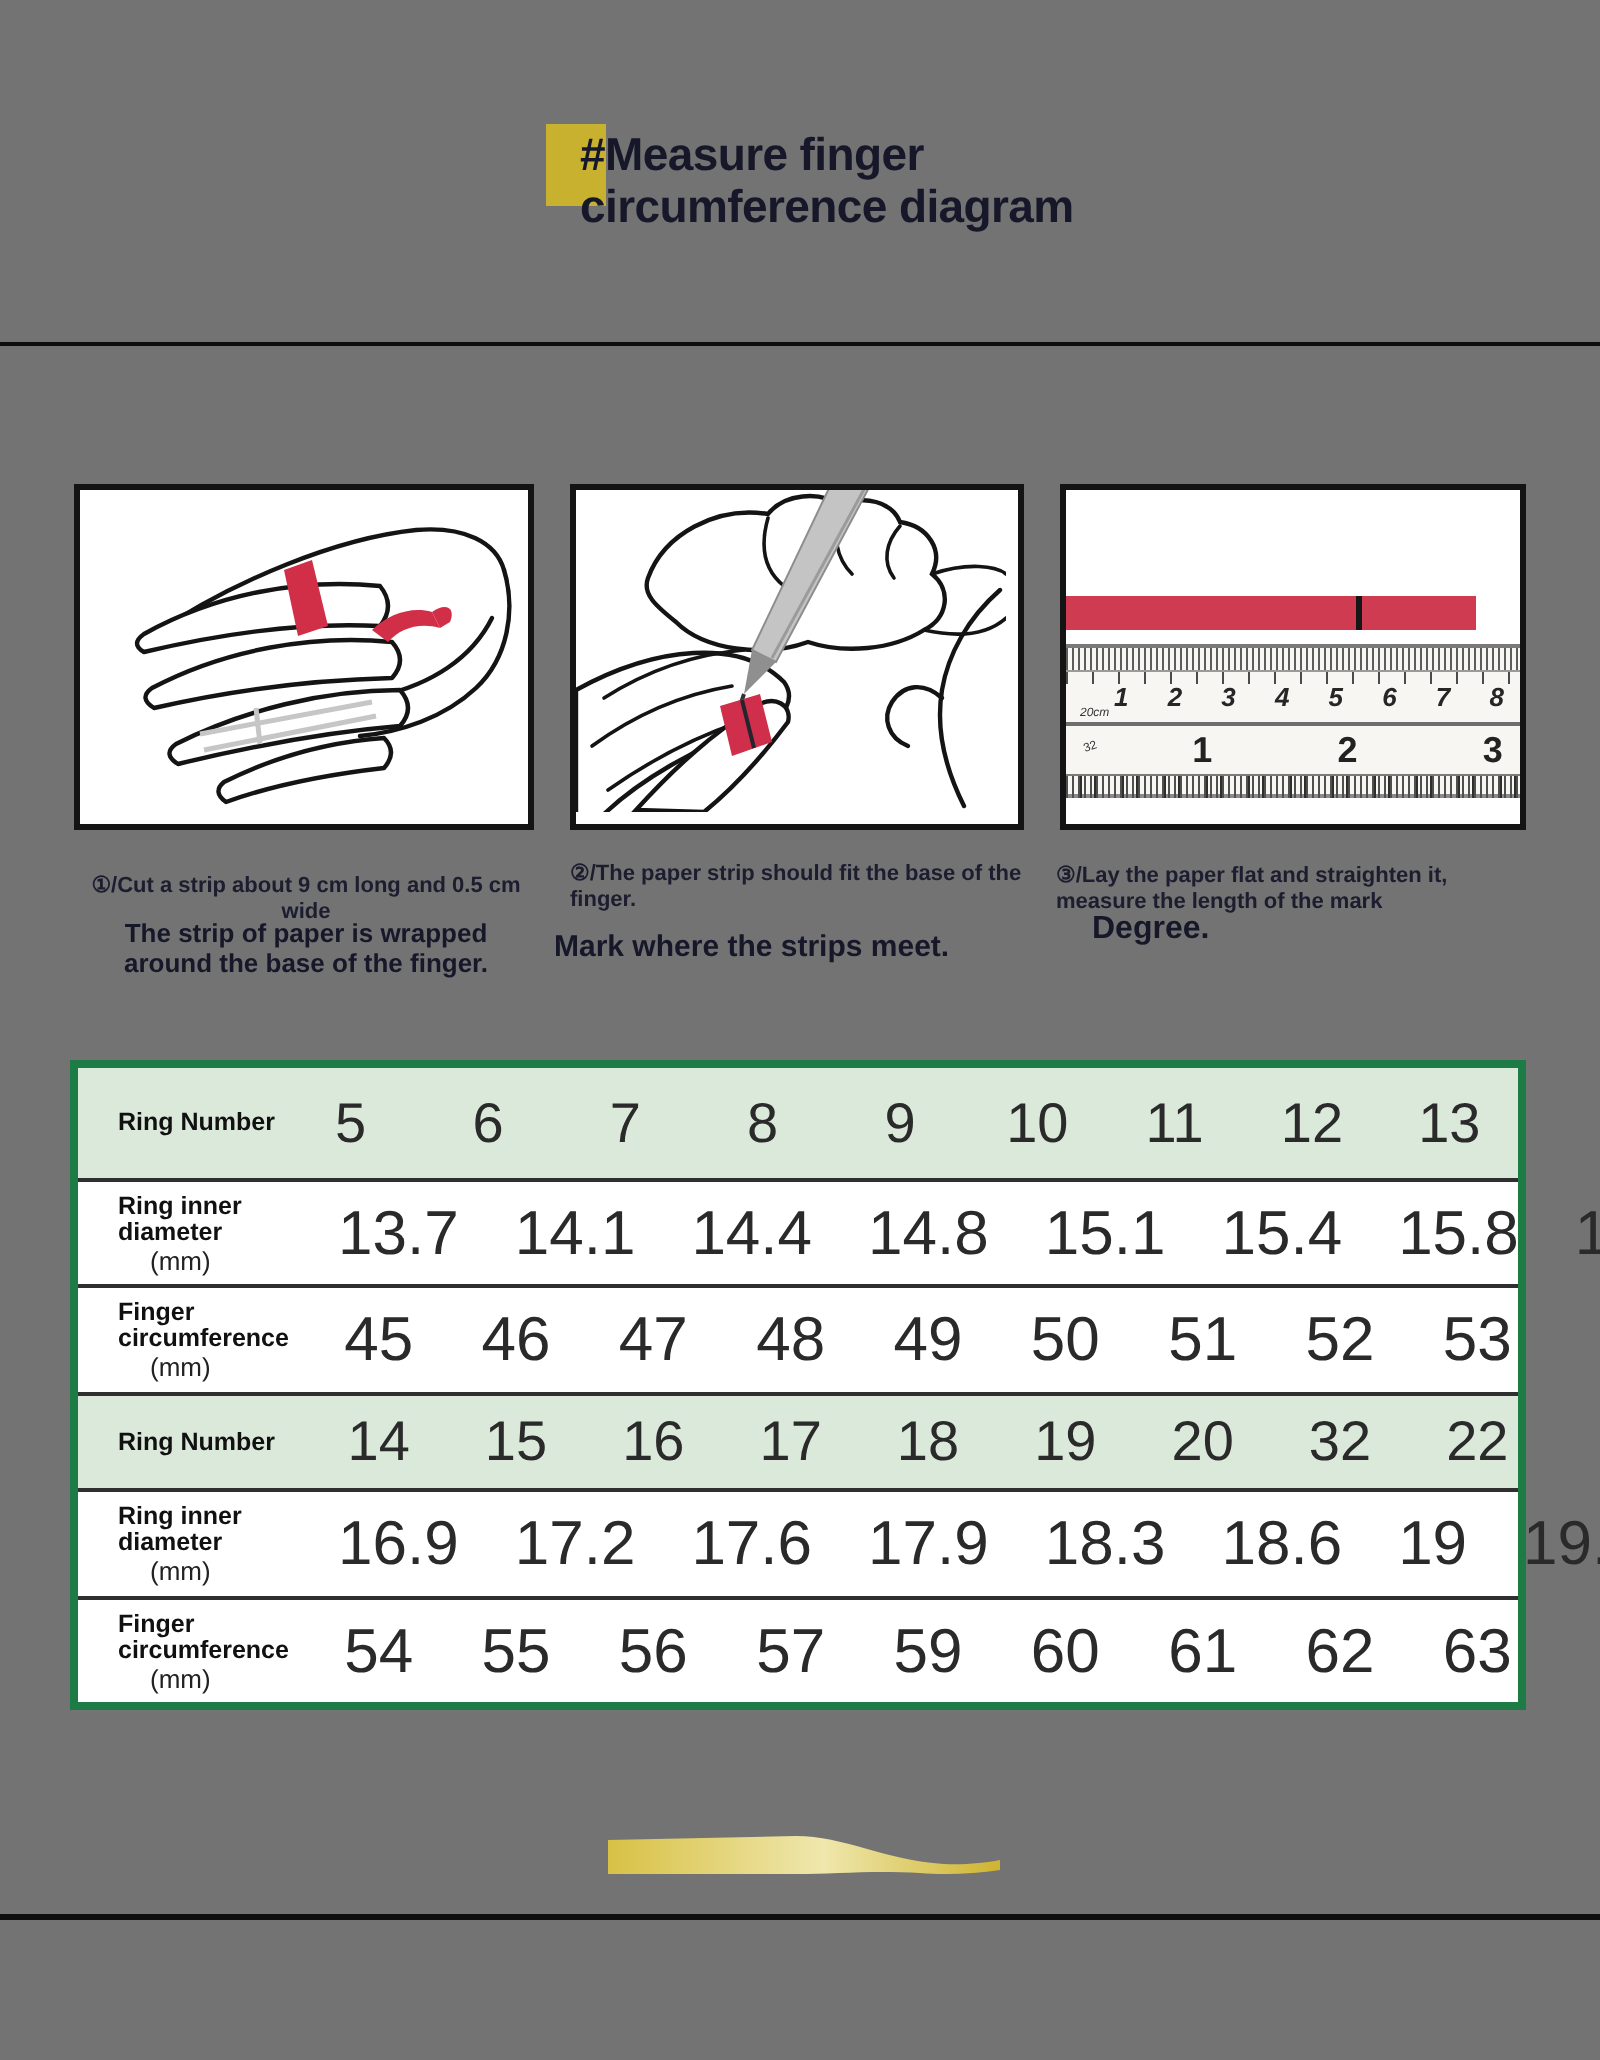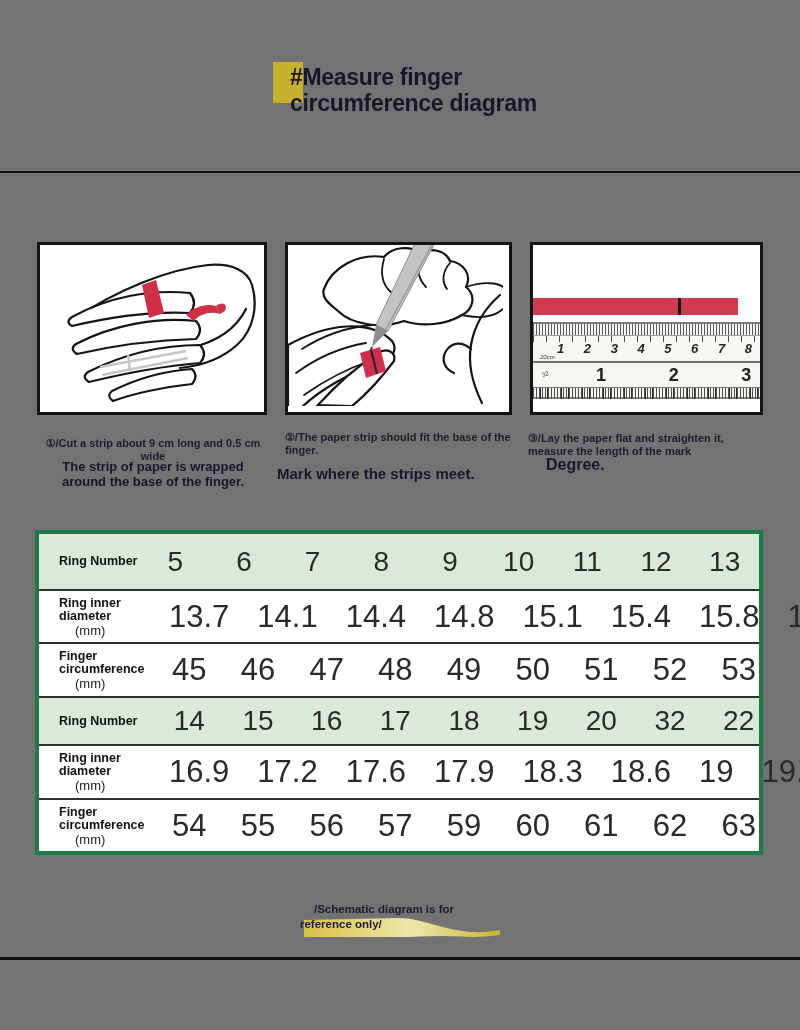--- a/index.html
+++ b/index.html
@@ -280,17 +280,16 @@
     <svg class="swoosh" viewBox="0 0 200 26" preserveAspectRatio="none">
       <defs>
         <linearGradient id="gold" x1="0" y1="0" x2="1" y2="0">
           <stop offset="0" stop-color="#d8c145"></stop>
           <stop offset="0.55" stop-color="#efe7ad"></stop>
           <stop offset="1" stop-color="#cfb42f"></stop>
         </linearGradient>
       </defs>
       <path d="M2,4 L96,2 C120,2 140,14 170,16 C180,16.5 190,15.5 198,14 L198,19 C185,21 170,21.5 158,20.5 C135,19 115,21 96,21 L2,21 Z" fill="url(#gold)"></path>
     </svg>
-    <div class="note-text">/Schematic diagram is for reference only/</div>
   </div>
 
   <div class="rule rule-bottom"></div>
 </div>
 
 </body></html>

